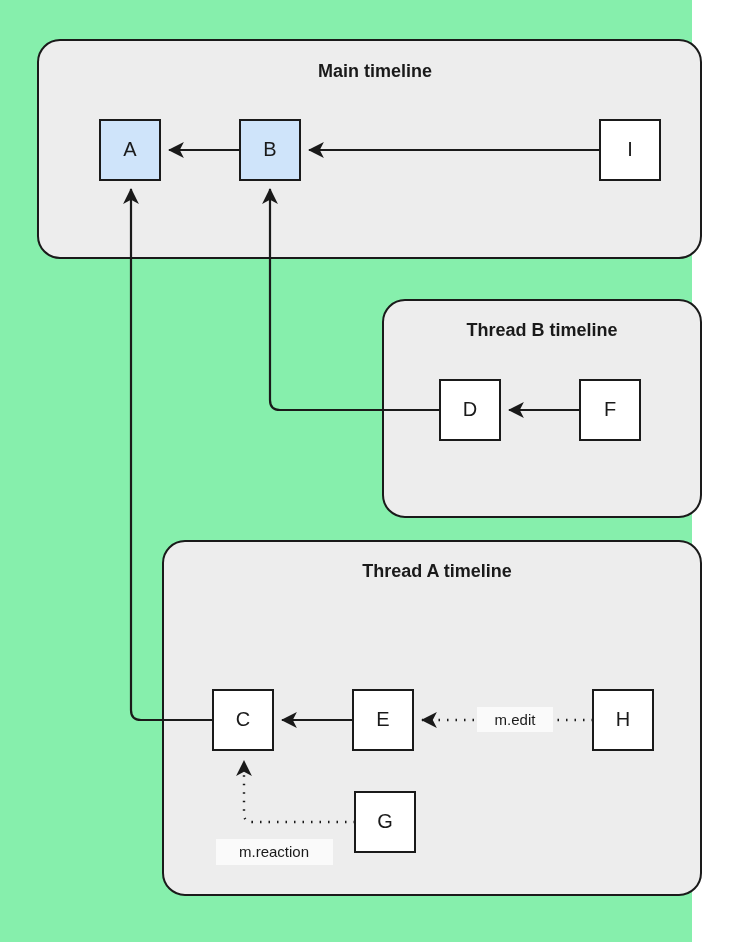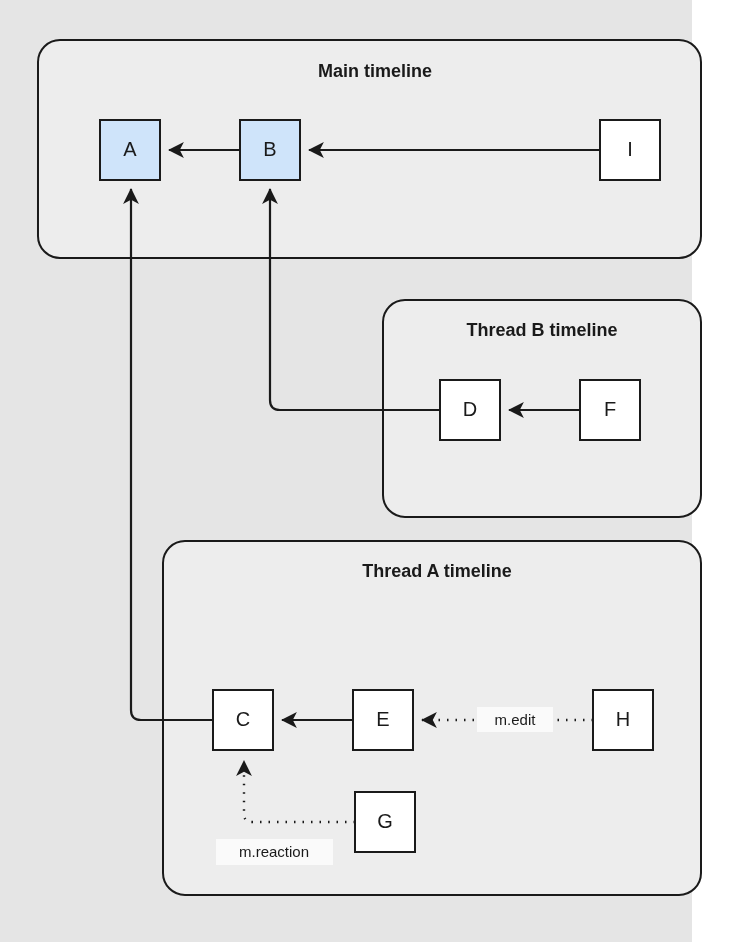--- a/index.html
+++ b/index.html
@@ -11,21 +11,21 @@
   body {
     font-family: "Liberation Sans", sans-serif;
     width: 756px;
     height: 942px;
     overflow: hidden;
   }
   #canvas {
     position: relative;
     width: 692px;
     height: 942px;
-    background: #e5e5e5;
+    background: #86efac;
   }
   #diagram-svg {
     position: absolute;
     left: 0;
     top: 0;
     width: 756px;
     height: 942px;
   }
   .grp-title {
     font-family: "Liberation Sans", sans-serif;

